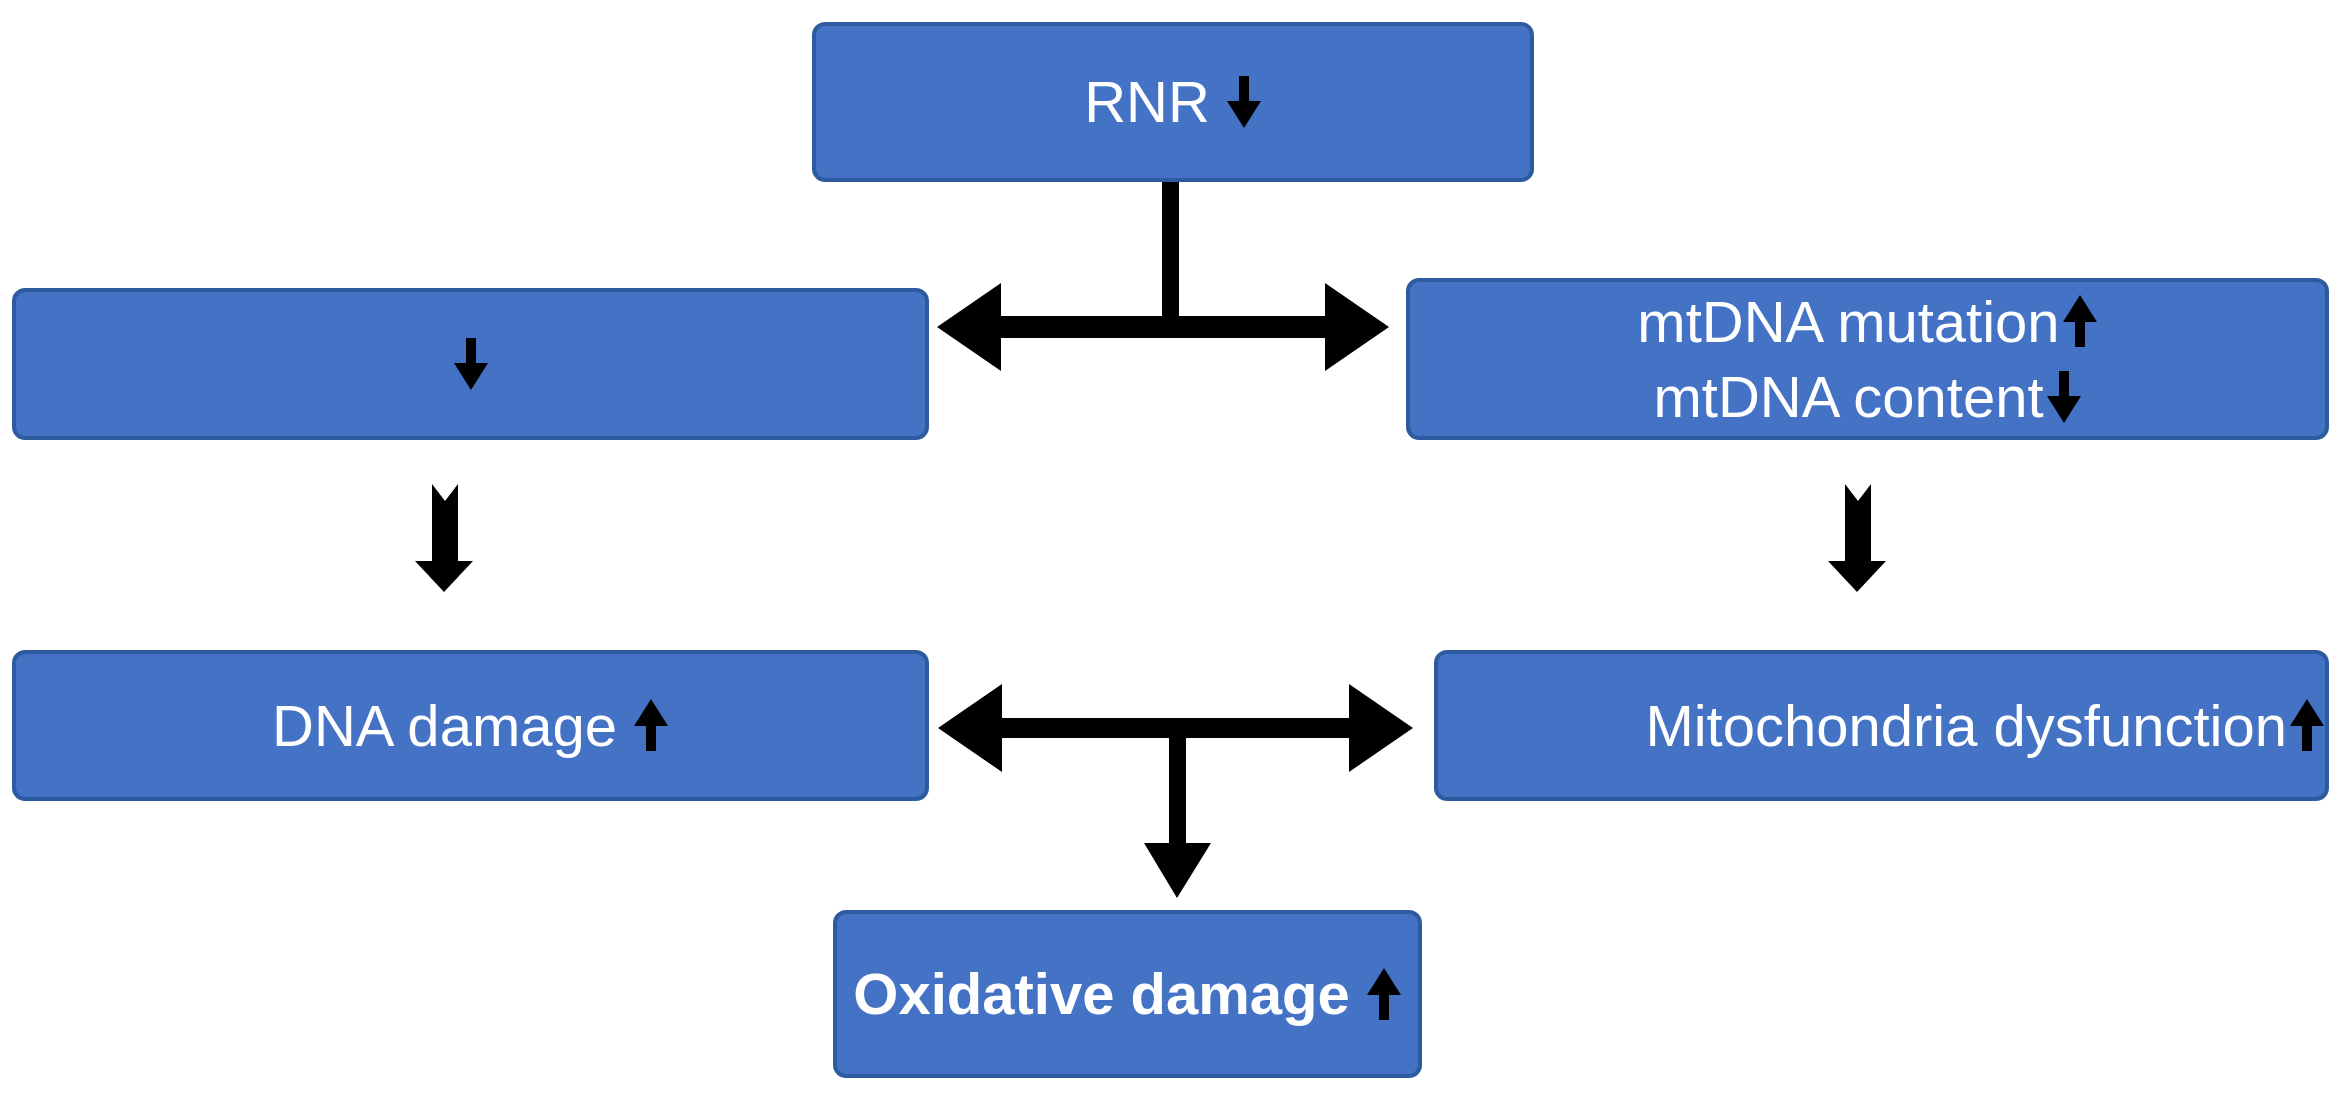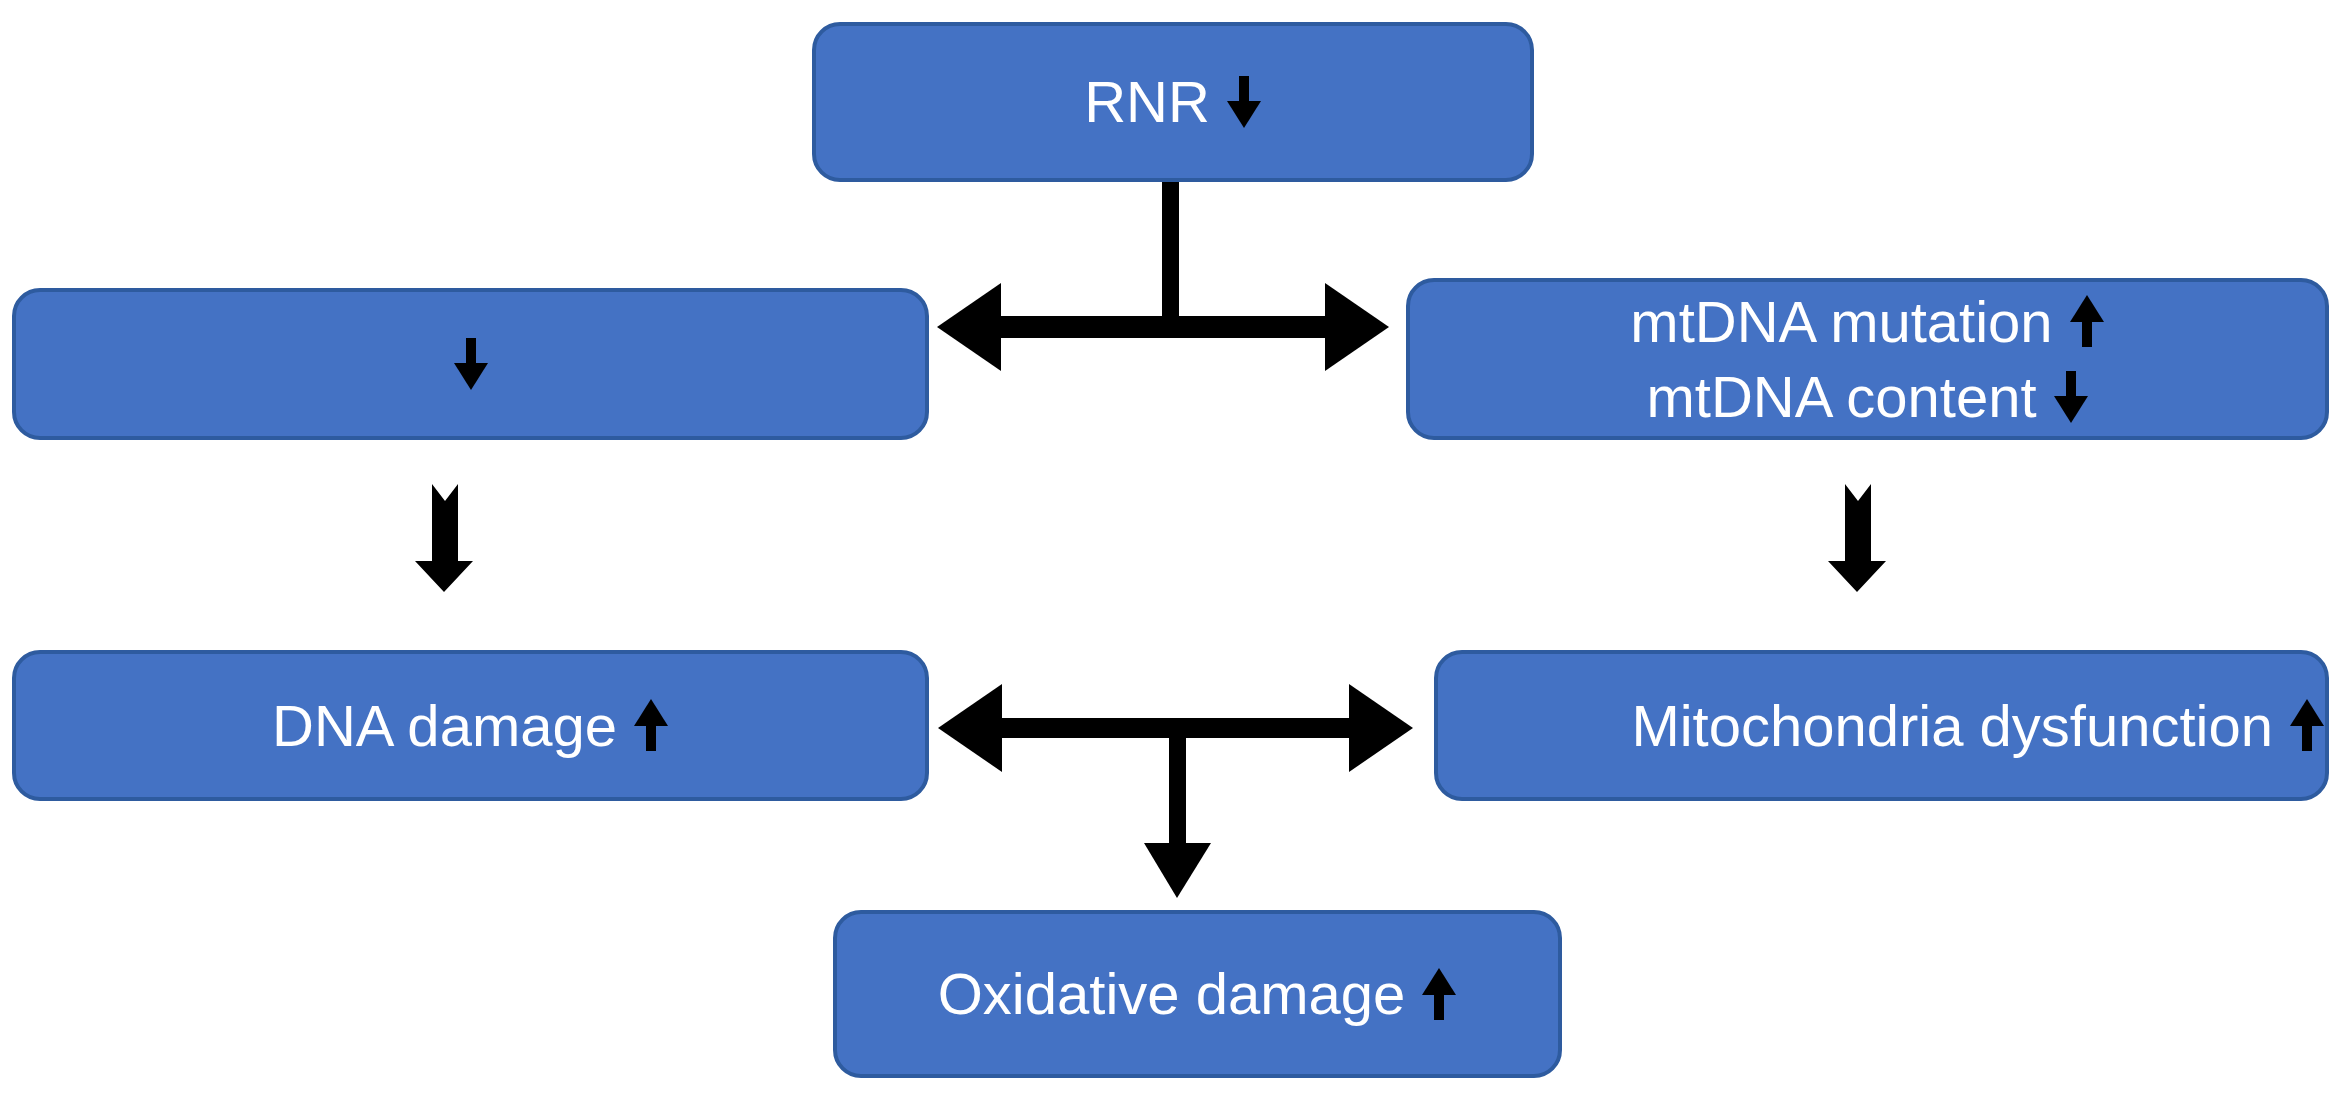--- a/index.html
+++ b/index.html
@@ -21,36 +21,36 @@
     top: 0;
     width: 2343px;
     height: 1100px;
     pointer-events: none;
   }
   .node {
     position: absolute;
     box-sizing: border-box;
     background: #4472C4;
     border: 4px solid #2E5B9F;
-    border-radius: 28px;
+    border-radius: 13px;
     color: #ffffff;
     font-size: 58px;
     display: flex;
     flex-direction: column;
     align-items: center;
     justify-content: center;
   }
   .node .line {
     display: flex;
     align-items: center;
     gap: 16px;
     line-height: 1.3;
     white-space: nowrap;
   }
-  .node .line.tight { gap: 16px; }
+  .node .line.tight { gap: 2px; }
 
   
   .ind {
     position: relative;
     display: inline-block;
     width: 36px;
     height: 54px;
     flex: 0 0 auto;
   }
   .ind::before {
@@ -76,21 +76,21 @@
     border-top: 27px solid #000;
   }
   .ind[data-dir="up"] { transform: rotate(180deg); }
 
   
   #n-rnr        { left: 812px;  top: 22px;  width: 722px; height: 160px; }
   #n-dnarepair  { left: 12px;   top: 288px; width: 917px; height: 152px; }
   #n-mtdna      { left: 1406px; top: 278px; width: 923px; height: 162px; }
   #n-dnadamage  { left: 12px;   top: 650px; width: 917px; height: 151px; }
   #n-mito       { left: 1434px; top: 650px; width: 895px; height: 151px; align-items: flex-end; }
-  #n-oxidative  { left: 833px;  top: 910px; width: 729px; height: 168px; }
+  #n-oxidative  { left: 833px;  top: 910px; width: 589px; height: 168px; font-weight: bold; }
 </style>
 </head>
 <body>
 
 <div class="canvas">
 
   <svg class="connectors" viewBox="0 0 2343 1100" aria-hidden="true">
 
     <g fill="#000000">
       <rect x="1162" y="180" width="17" height="158"></rect>

